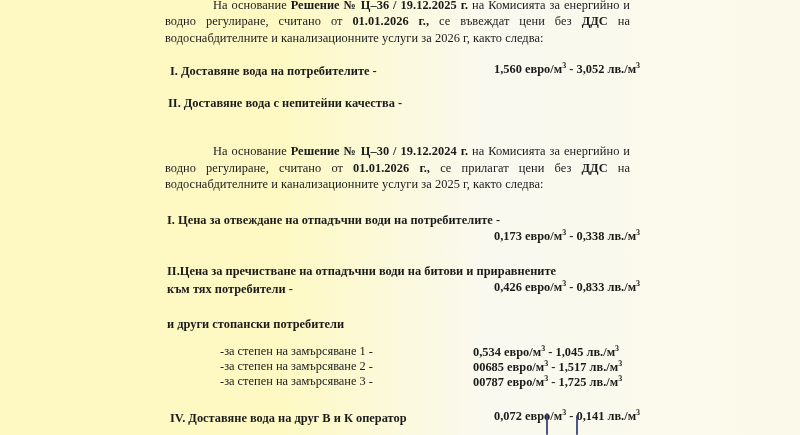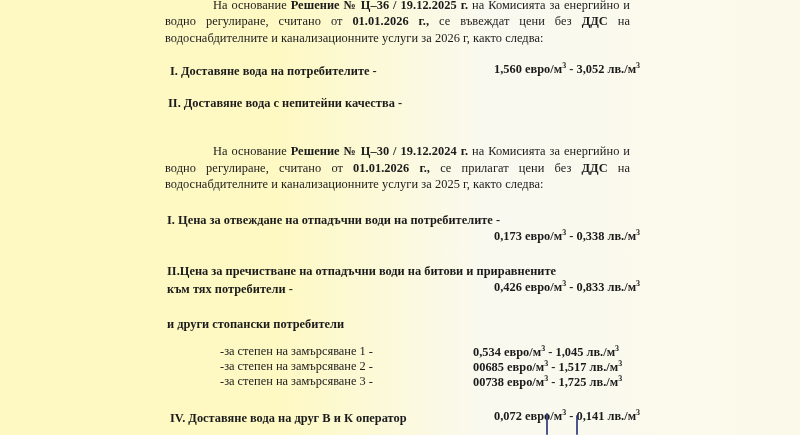--- a/index.html
+++ b/index.html
@@ -160,21 +160,21 @@
         <span class="value-col"><span>0,534 евро/м</span><sup>3</sup><span> - </span><span>1,045 лв./м</span><sup>3</sup></span>
       </div>
 
       <div class="sub-row">
         <span>-за степен на замърсяване 2 -</span>
         <span class="value-col"><span>00685 евро/м</span><sup>3</sup><span> - </span><span>1,517 лв./м</span><sup>3</sup></span>
       </div>
 
       <div class="sub-row">
         <span>-за степен на замърсяване 3 -</span>
-        <span class="value-col"><span>00738 евро/м</span><sup>3</sup><span> - </span><span>1,725 лв./м</span><sup>3</sup></span>
+        <span class="value-col"><span>00787 евро/м</span><sup>3</sup><span> - </span><span>1,725 лв./м</span><sup>3</sup></span>
       </div>
     </div>
 
     <div style="height:20px"></div>
 
     <div class="rel">
       <span class="heading" style="padding-left:5px">IV. Доставяне вода на друг В и К оператор</span>
       <span class="value-col"><span>0,072 евро/м</span><sup>3</sup><span> - </span><span>0,141 лв./м</span><sup>3</sup></span>
     </div>
 

